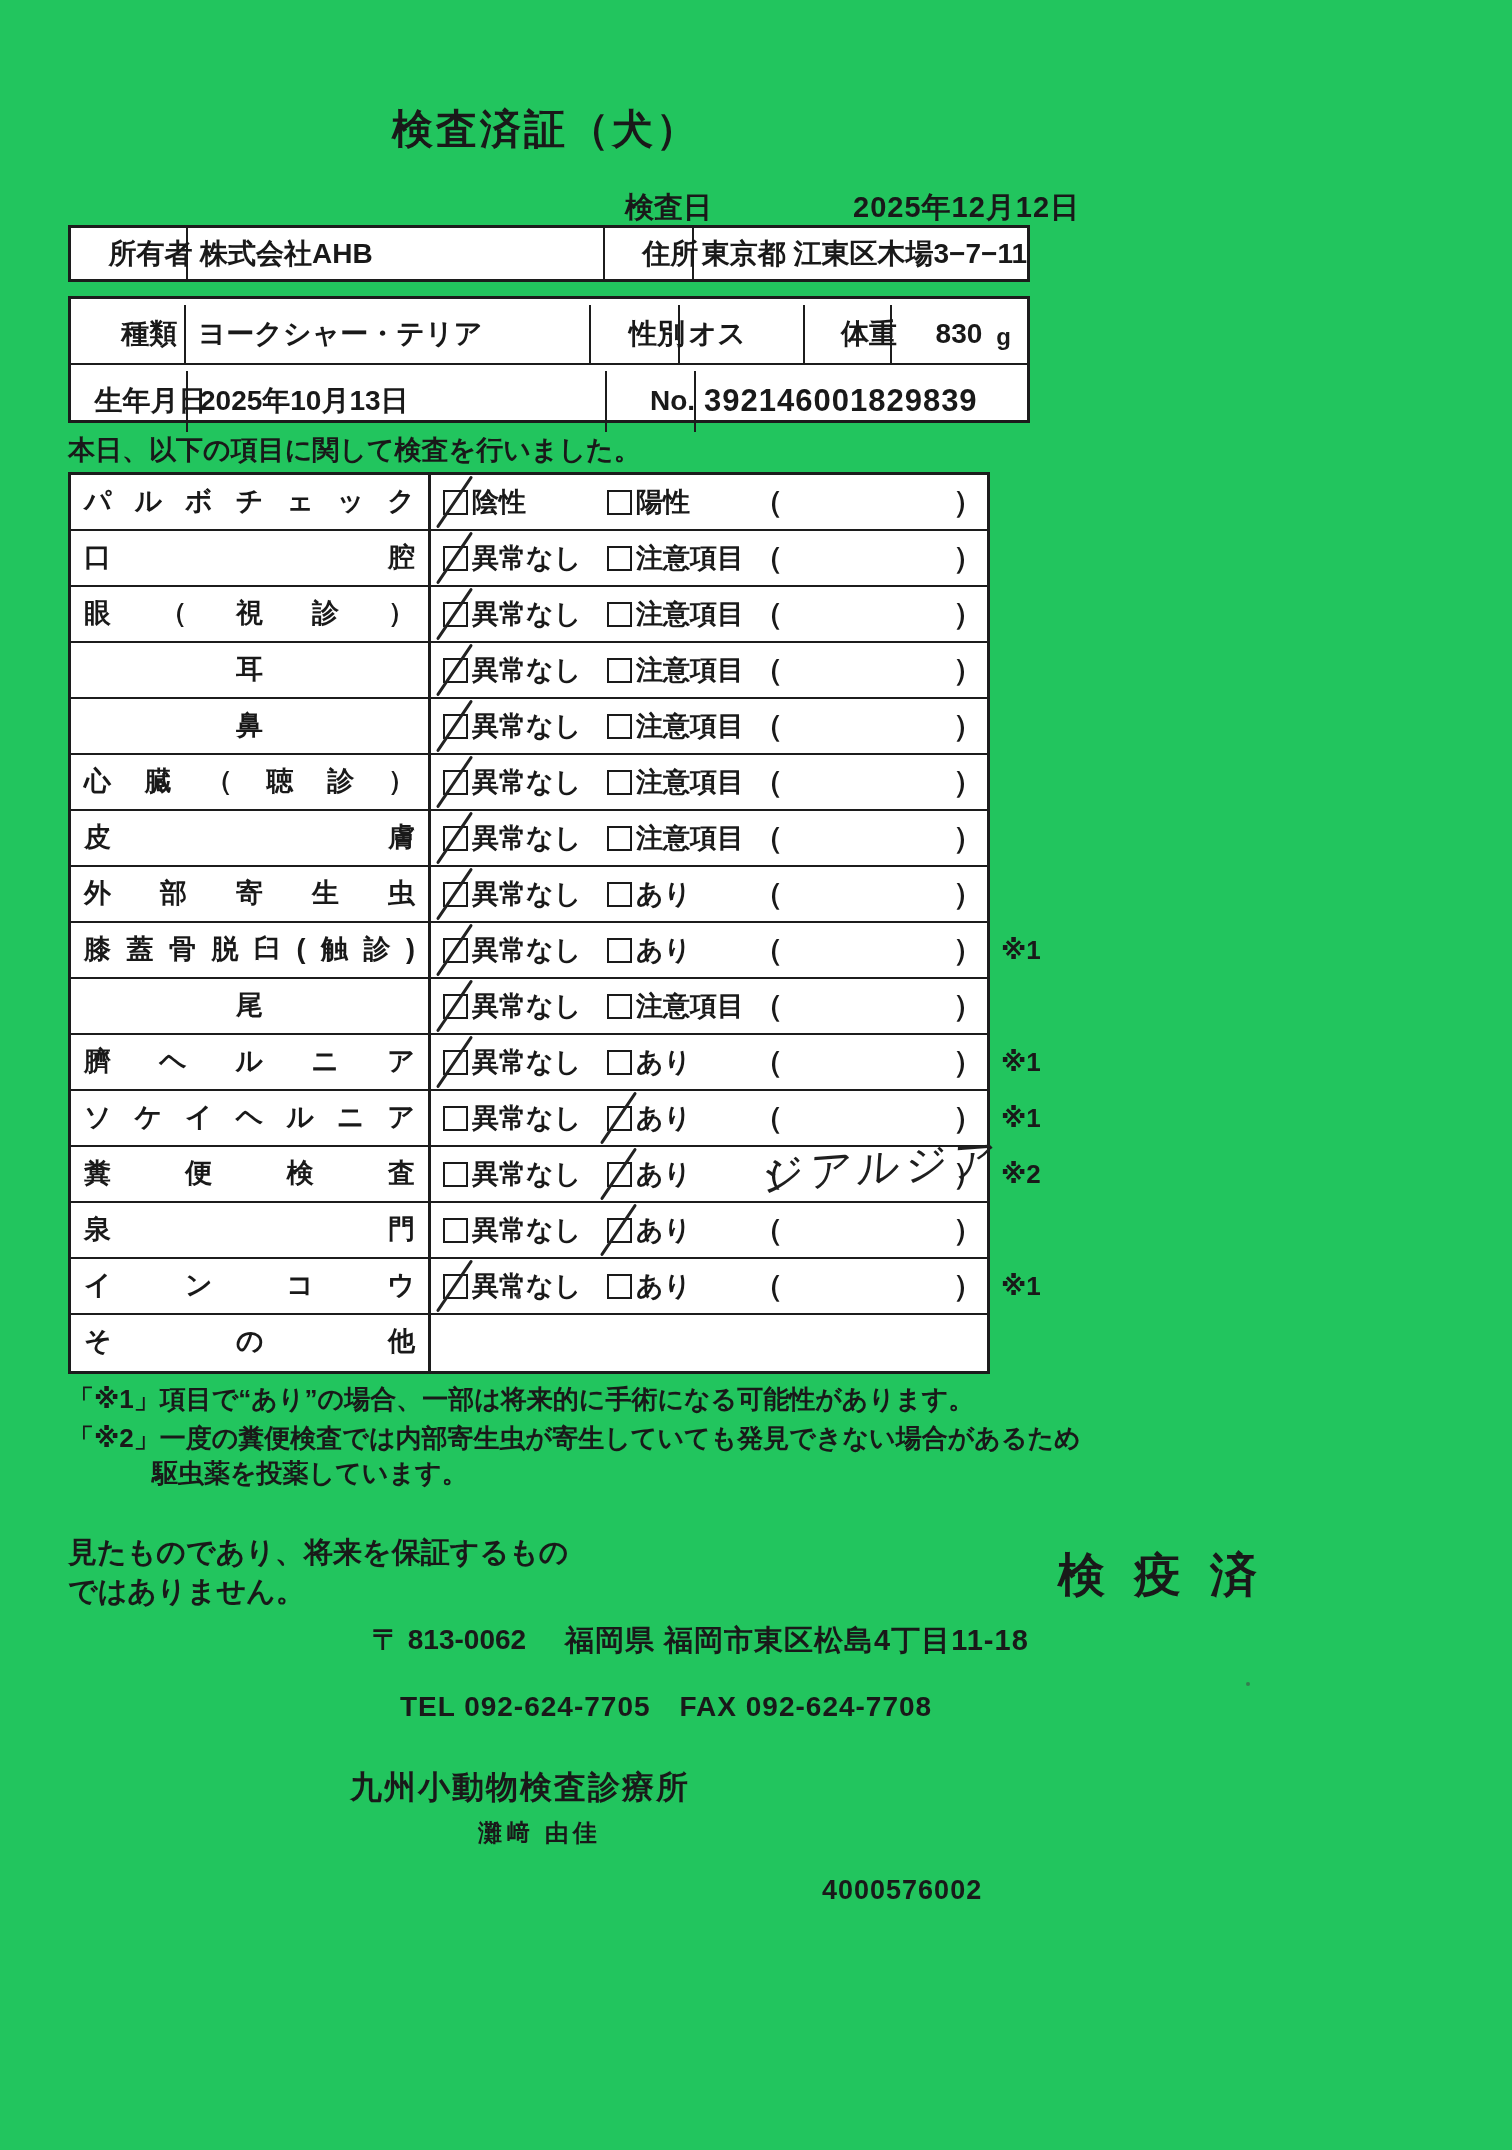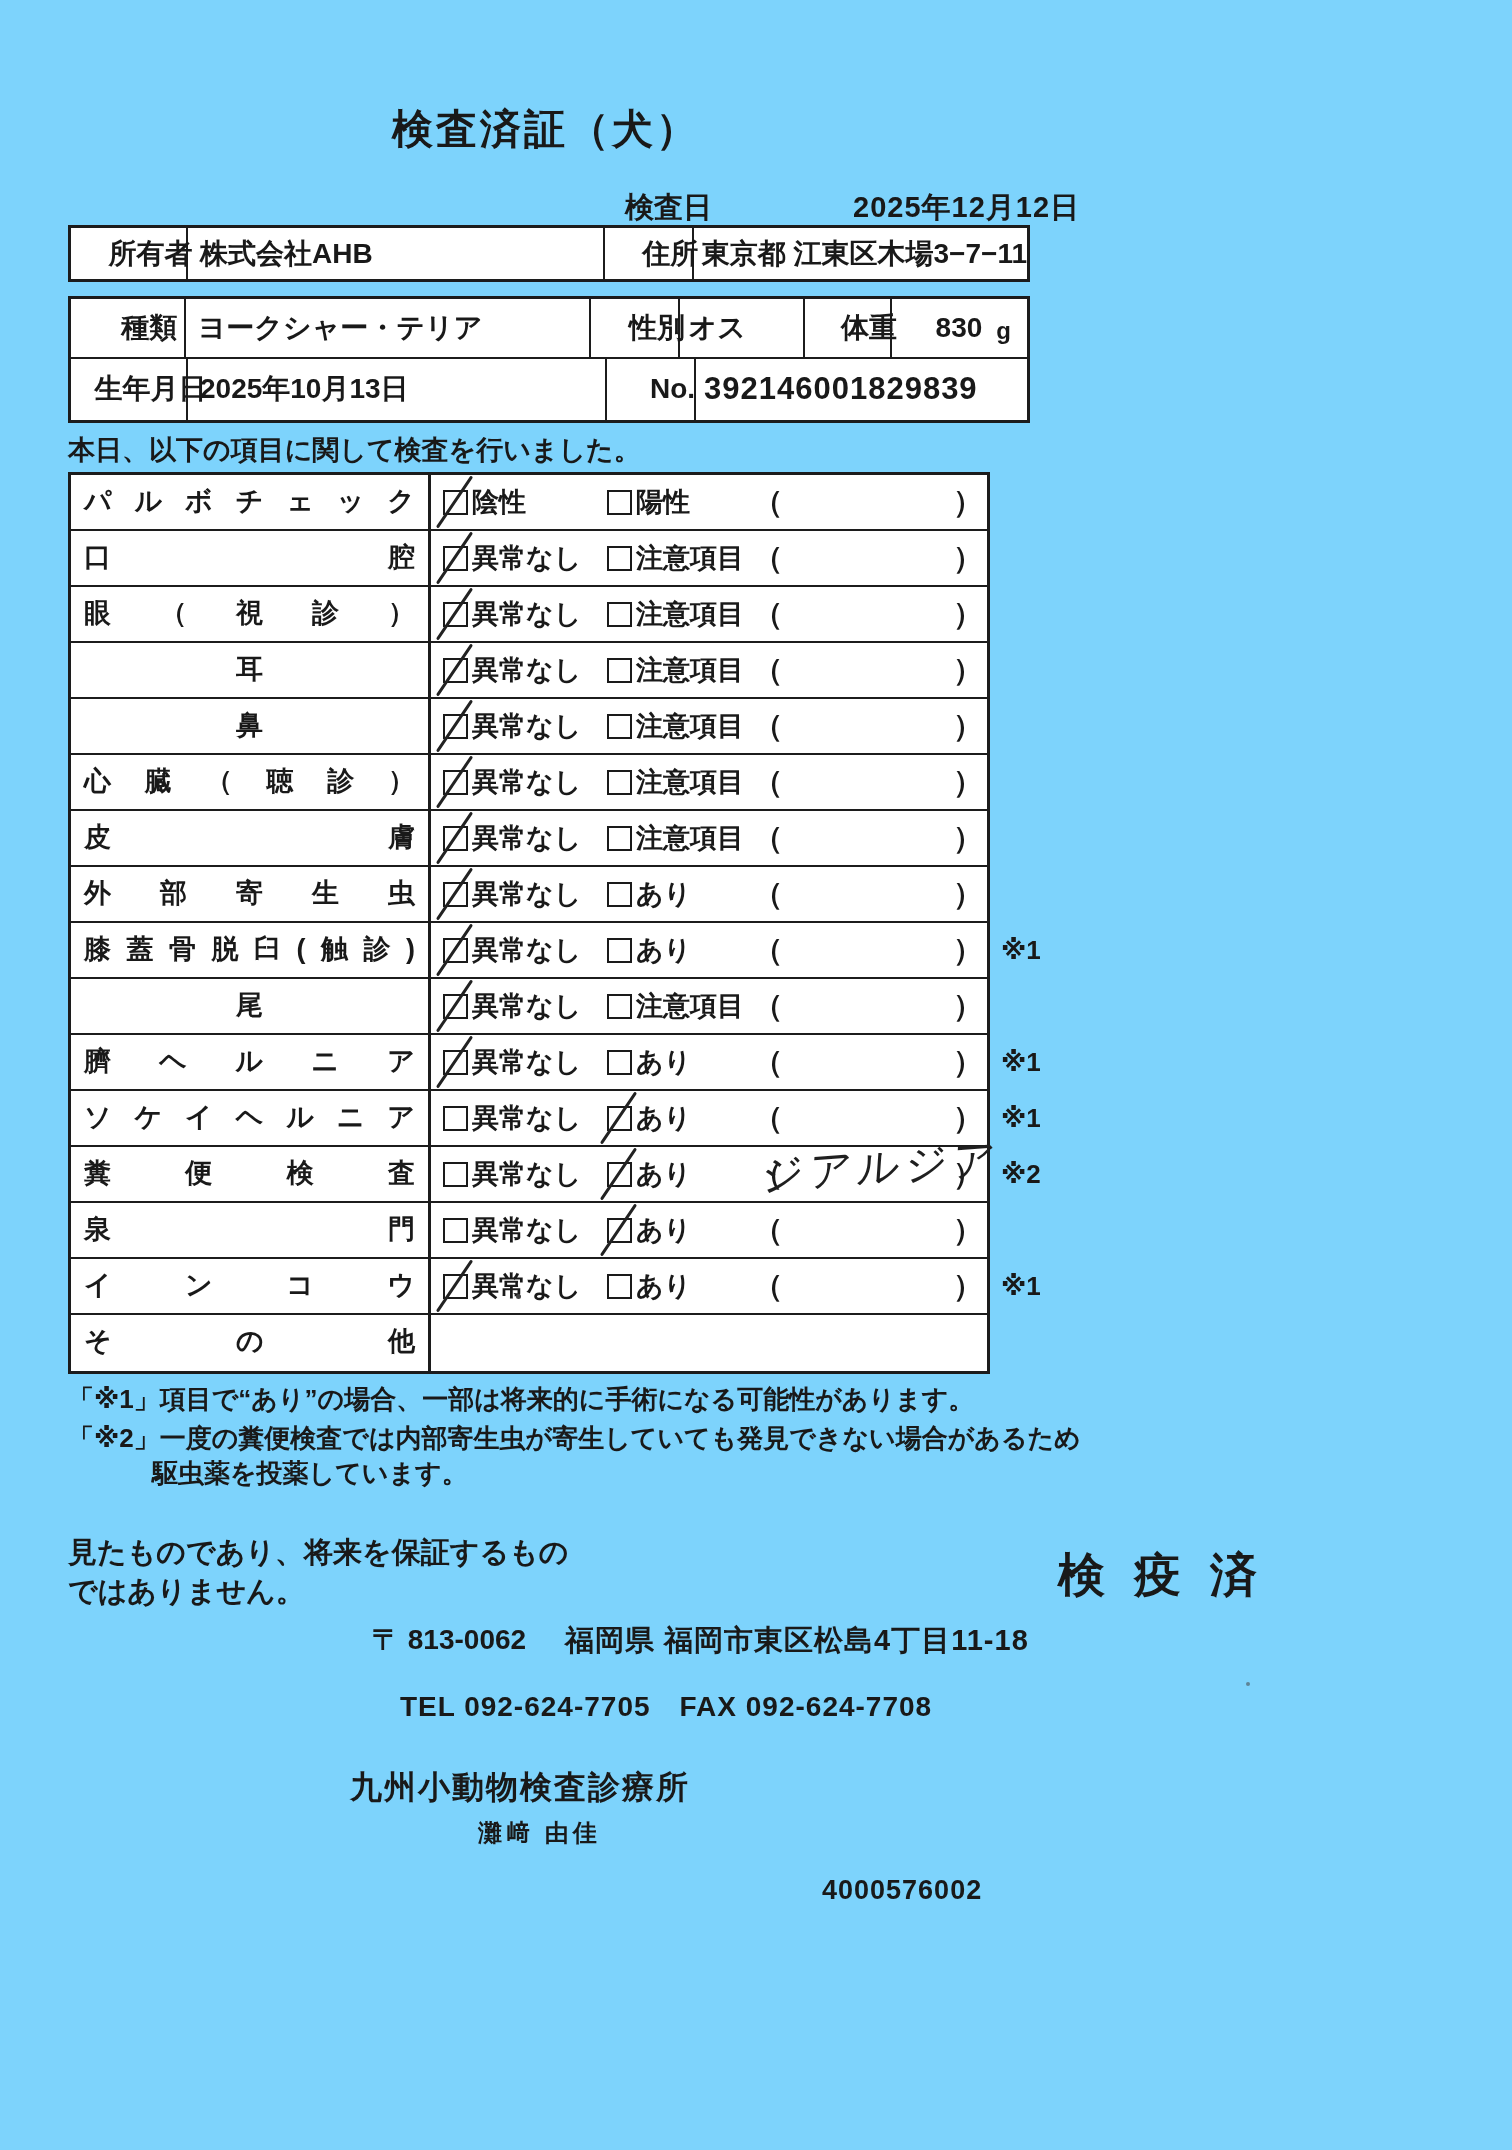--- a/index.html
+++ b/index.html
@@ -1,29 +1,29 @@
 <!DOCTYPE html>
 <html><head>
 <meta charset="utf-8">
 <style>
   html,body { margin:0; padding:0; background:#ffffff; }
   .page {
-    position:relative; width:1512px; height:2150px; background:#7dd3fc;
+    position:relative; width:1512px; height:2150px; background:#22c55e;
     font-family:"Liberation Sans","DejaVu Sans",sans-serif;
     color:#191919; font-weight:600; overflow:hidden;
   }
   .abs { position:absolute; }
   .title { top:102px; left:0; width:1092px; text-align:center; font-size:41px; font-weight:700; letter-spacing:3px; }
   .exam-date-label { top:188px; left:625px; font-size:29px; }
   .exam-date-value { top:188px; left:853px; font-size:29px; letter-spacing:1px; }
 
   
   .t1 { top:225px; left:68px; width:962px; height:57px; border:3px solid #1c1c1c; display:flex; box-sizing:border-box; background:#fff; }
   .t2 { top:296px; left:68px; width:962px; height:127px; border:3px solid #1c1c1c; box-sizing:border-box; background:#fff; }
-  .trow { display:flex; height:60px; box-sizing:border-box; border-bottom:2.5px solid #1c1c1c; }
+  .trow { display:flex; height:60px; box-sizing:border-box; border-bottom:2.5px solid #1c1c1c;margin-top:6px; }
   .trow:last-child { border-bottom:none; height:60.5px; }
   .cell { box-sizing:border-box; border-right:2.5px solid #1c1c1c; display:flex; align-items:center; font-size:28px; white-space:nowrap;padding-left:44px; }
   .cell:last-child { border-right:none; }
   .cl { justify-content:center; }
   .w1 { width:117px; } .w2 { width:419px; padding-left:12px; } .w3 { width:89px; } .w4 { flex:1; padding-left:8px; }
   .w5 { width:128px; padding-left:8px; } .w6 { width:87px; justify-content:center; }
   .wv { flex:1; justify-content:flex-end; padding-right:16px; gap:14px; }
   .wv .unit { font-size:24px; padding-top:6px; }
   .noval { font-size:31px; letter-spacing:1px; }
 

